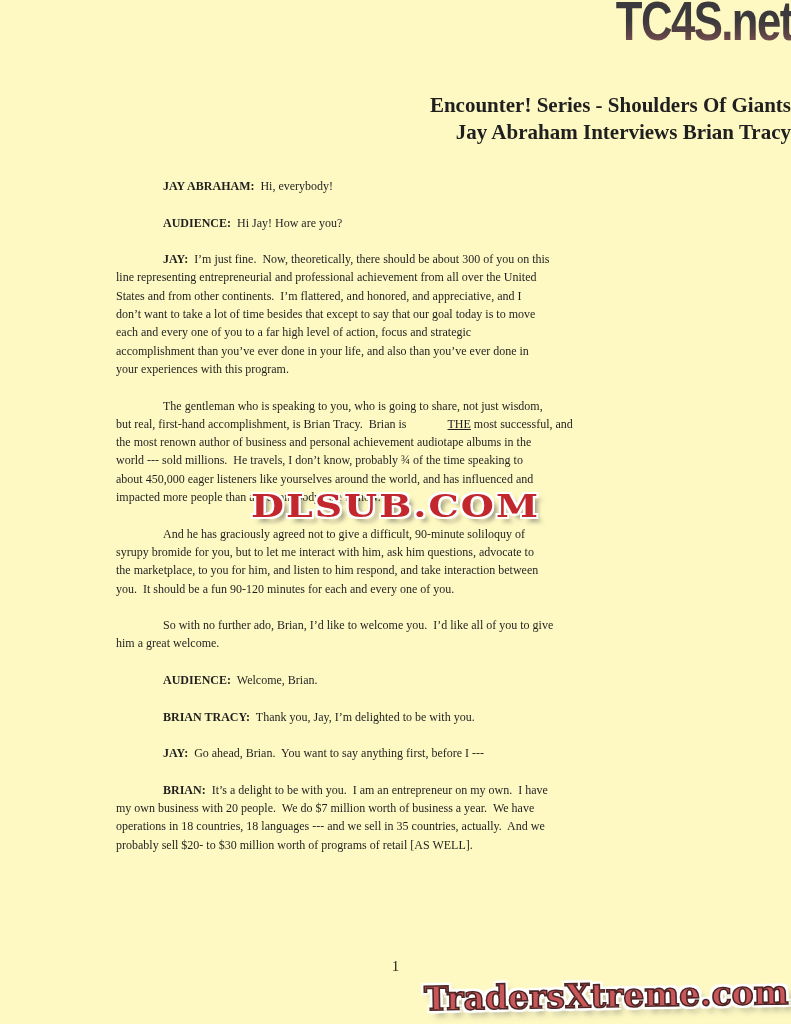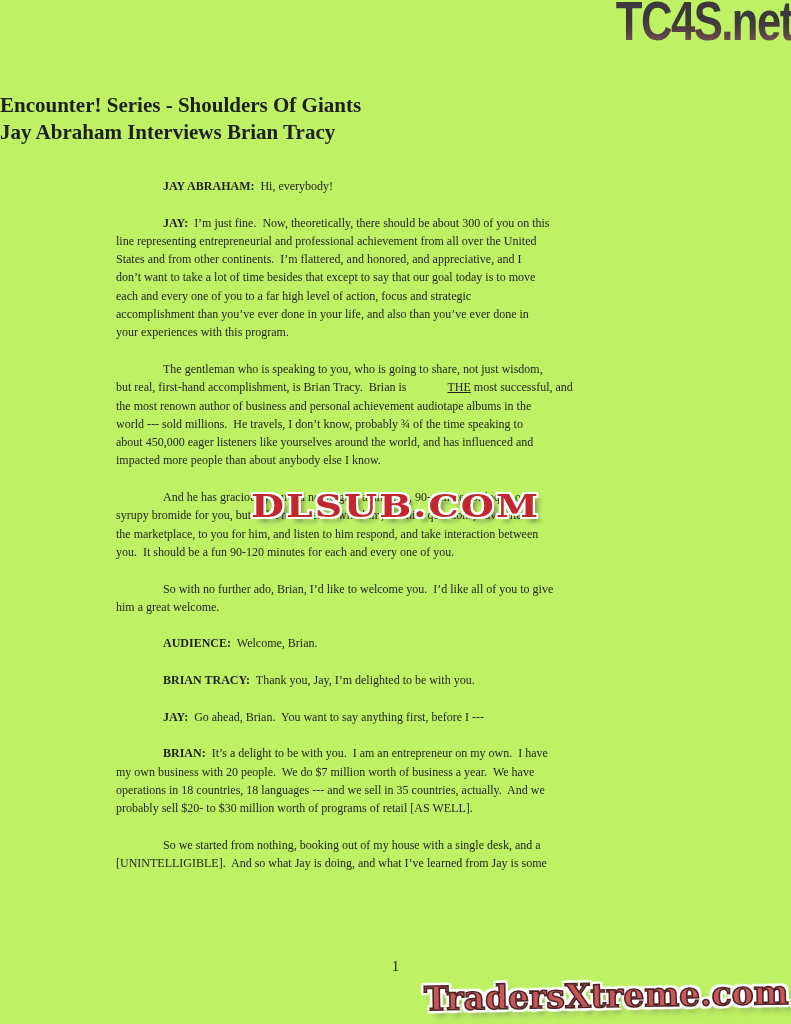--- a/index.html
+++ b/index.html
@@ -8,21 +8,21 @@
     --tc4s-bottom:#916058;
     --dlsub-red:#c1272d;
     --traders-fill:#c9575a;
     --traders-outline:#4d2525;
   }
   *{margin:0;padding:0;box-sizing:border-box;}
   html,body{background:#ffffff;}
   .page{
     position:relative;
     width:791px;height:1024px;
-    background:#bef264;
+    background:#fef9c3;
     overflow:hidden;
     font-family:"Liberation Serif","DejaVu Serif",serif;
     color:var(--body-text);
   }
   
   .tc4s-logo{
     position:absolute;
     top:-7px;right:-2px;
     font-family:"Liberation Sans","DejaVu Sans",sans-serif;
     font-weight:bold;
@@ -35,21 +35,21 @@
     -webkit-background-clip:text;
     background-clip:text;
     -webkit-text-fill-color:transparent;
     color:transparent;
     white-space:nowrap;
   }
   
   .doc-title{
     position:absolute;
     top:92px;left:0;width:100%;
-    text-align:left;
+    text-align:right;
     font-weight:bold;
     font-size:21px;
     line-height:27px;
   }
   .doc-title .subtitle{}
   
   .transcript{
     position:absolute;
     top:177px;left:116px;width:610px;
     font-size:12px;
@@ -110,40 +110,39 @@
 
 <div class="page">
 
   <div class="tc4s-logo">TC4S.net</div>
 
   <div class="doc-title">
     <div class="main-title">Encounter! Series - Shoulders Of Giants</div>
     <div class="subtitle">Jay Abraham Interviews Brian Tracy</div>
   </div>
 
-  <div class="transcript" id="transcript"><p><span class="speaker">JAY ABRAHAM:</span><span>  Hi, everybody!</span></p><p><span class="speaker">JAY:</span><span>  I’m just fine.  Now, theoretically, there should be about 300 of you on this
+  <div class="transcript" id="transcript"><p><span class="speaker">JAY ABRAHAM:</span><span>  Hi, everybody!</span></p><p><span class="speaker">AUDIENCE:</span><span>  Hi Jay! How are you?</span></p><p><span class="speaker">JAY:</span><span>  I’m just fine.  Now, theoretically, there should be about 300 of you on this
 line representing entrepreneurial and professional achievement from all over the United
 States and from other continents.  I’m flattered, and honored, and appreciative, and I
 don’t want to take a lot of time besides that except to say that our goal today is to move
 each and every one of you to a far high level of action, focus and strategic
 accomplishment than you’ve ever done in your life, and also than you’ve ever done in
 your experiences with this program.</span></p><p><span>The gentleman who is speaking to you, who is going to share, not just wisdom,
 but real, first-hand accomplishment, is Brian Tracy.  Brian is </span><span class="u">THE</span><span> most successful, and
 the most renown author of business and personal achievement audiotape albums in the
 world --- sold millions.  He travels, I don’t know, probably ¾ of the time speaking to
 about 450,000 eager listeners like yourselves around the world, and has influenced and
 impacted more people than about anybody else I know.</span></p><p><span>And he has graciously agreed not to give a difficult, 90-minute soliloquy of
 syrupy bromide for you, but to let me interact with him, ask him questions, advocate to
 the marketplace, to you for him, and listen to him respond, and take interaction between
 you.  It should be a fun 90-120 minutes for each and every one of you.</span></p><p><span>So with no further ado, Brian, I’d like to welcome you.  I’d like all of you to give
 him a great welcome.</span></p><p><span class="speaker">AUDIENCE:</span><span>  Welcome, Brian.</span></p><p><span class="speaker">BRIAN TRACY:</span><span>  Thank you, Jay, I’m delighted to be with you.</span></p><p><span class="speaker">JAY:</span><span>  Go ahead, Brian.  You want to say anything first, before I ---</span></p><p><span class="speaker">BRIAN:</span><span>  It’s a delight to be with you.  I am an entrepreneur on my own.  I have
 my own business with 20 people.  We do $7 million worth of business a year.  We have
 operations in 18 countries, 18 languages --- and we sell in 35 countries, actually.  And we
-probably sell $20- to $30 million worth of programs of retail [AS WELL].</span></p><p><span>So we started from nothing, booking out of my house with a single desk, and a
-[UNINTELLIGIBLE].  And so what Jay is doing, and what I’ve learned from Jay is some</span></p></div>
+probably sell $20- to $30 million worth of programs of retail [AS WELL].</span></p></div>
 
   <div class="dlsub-watermark">DLSUB.COM</div>
 
   <div class="page-number">1</div>
 
   <div class="traders-logo">TradersXtreme.com</div>
 
 </div>
 
 </body></html>

